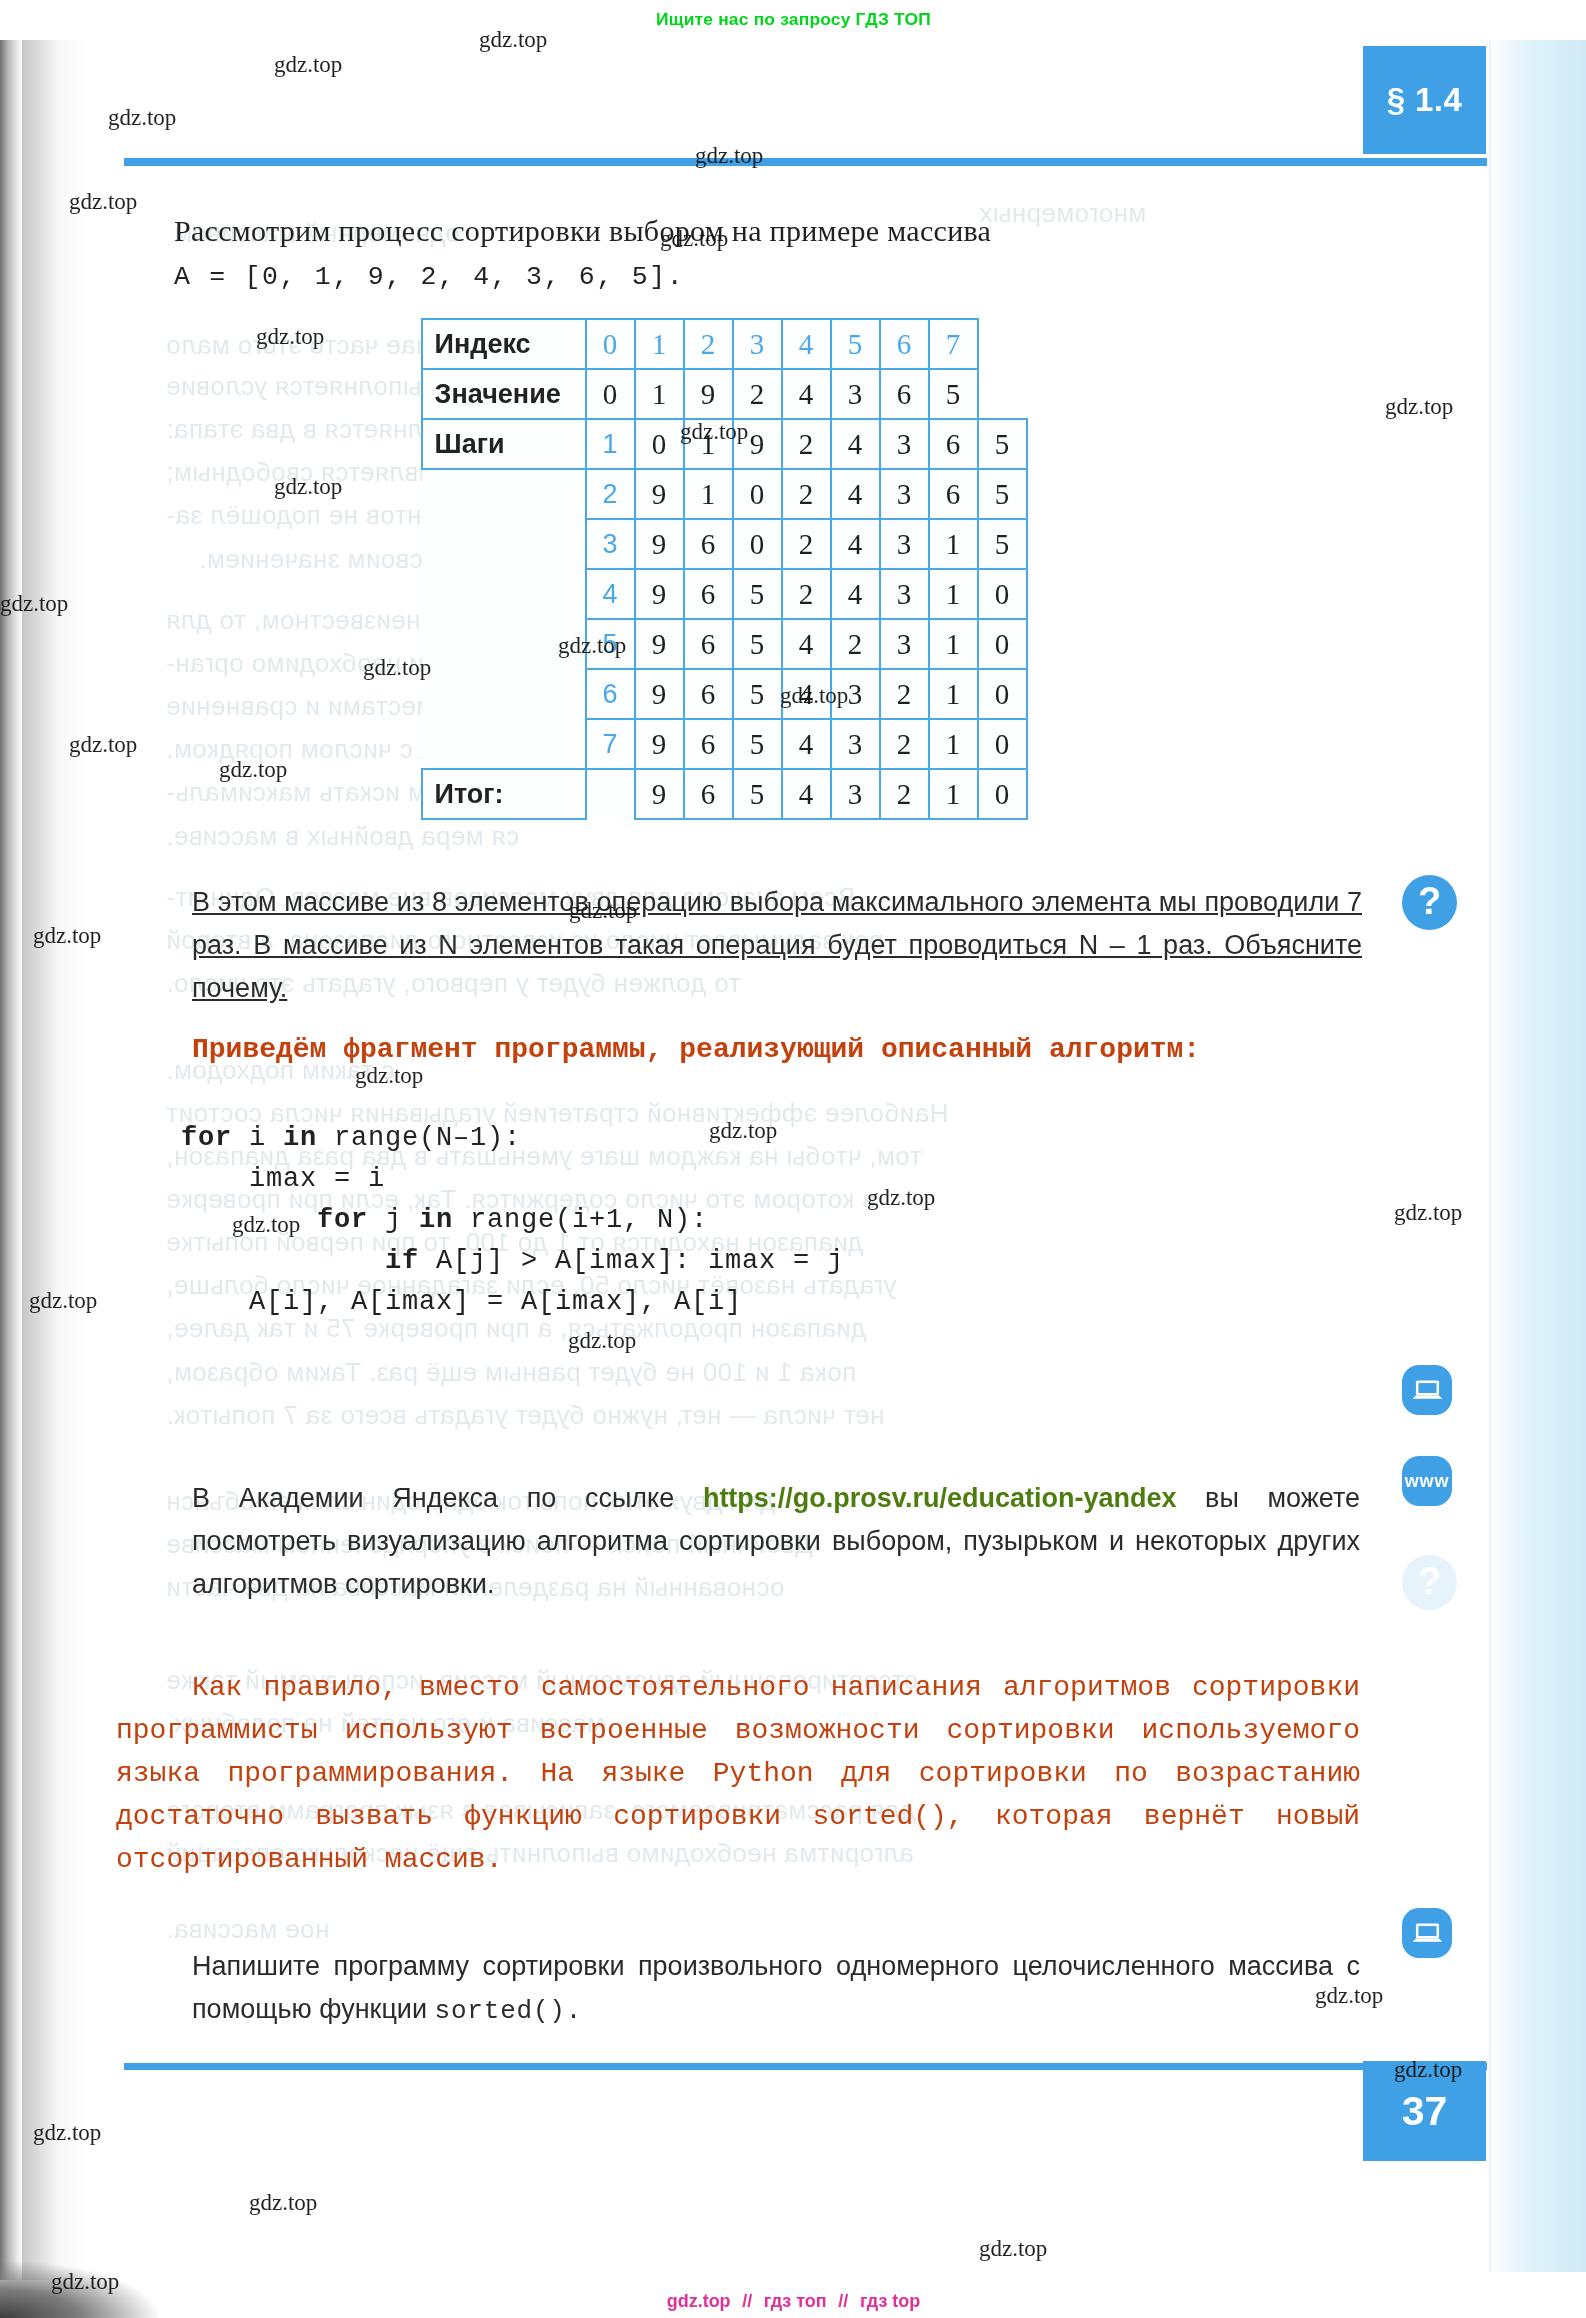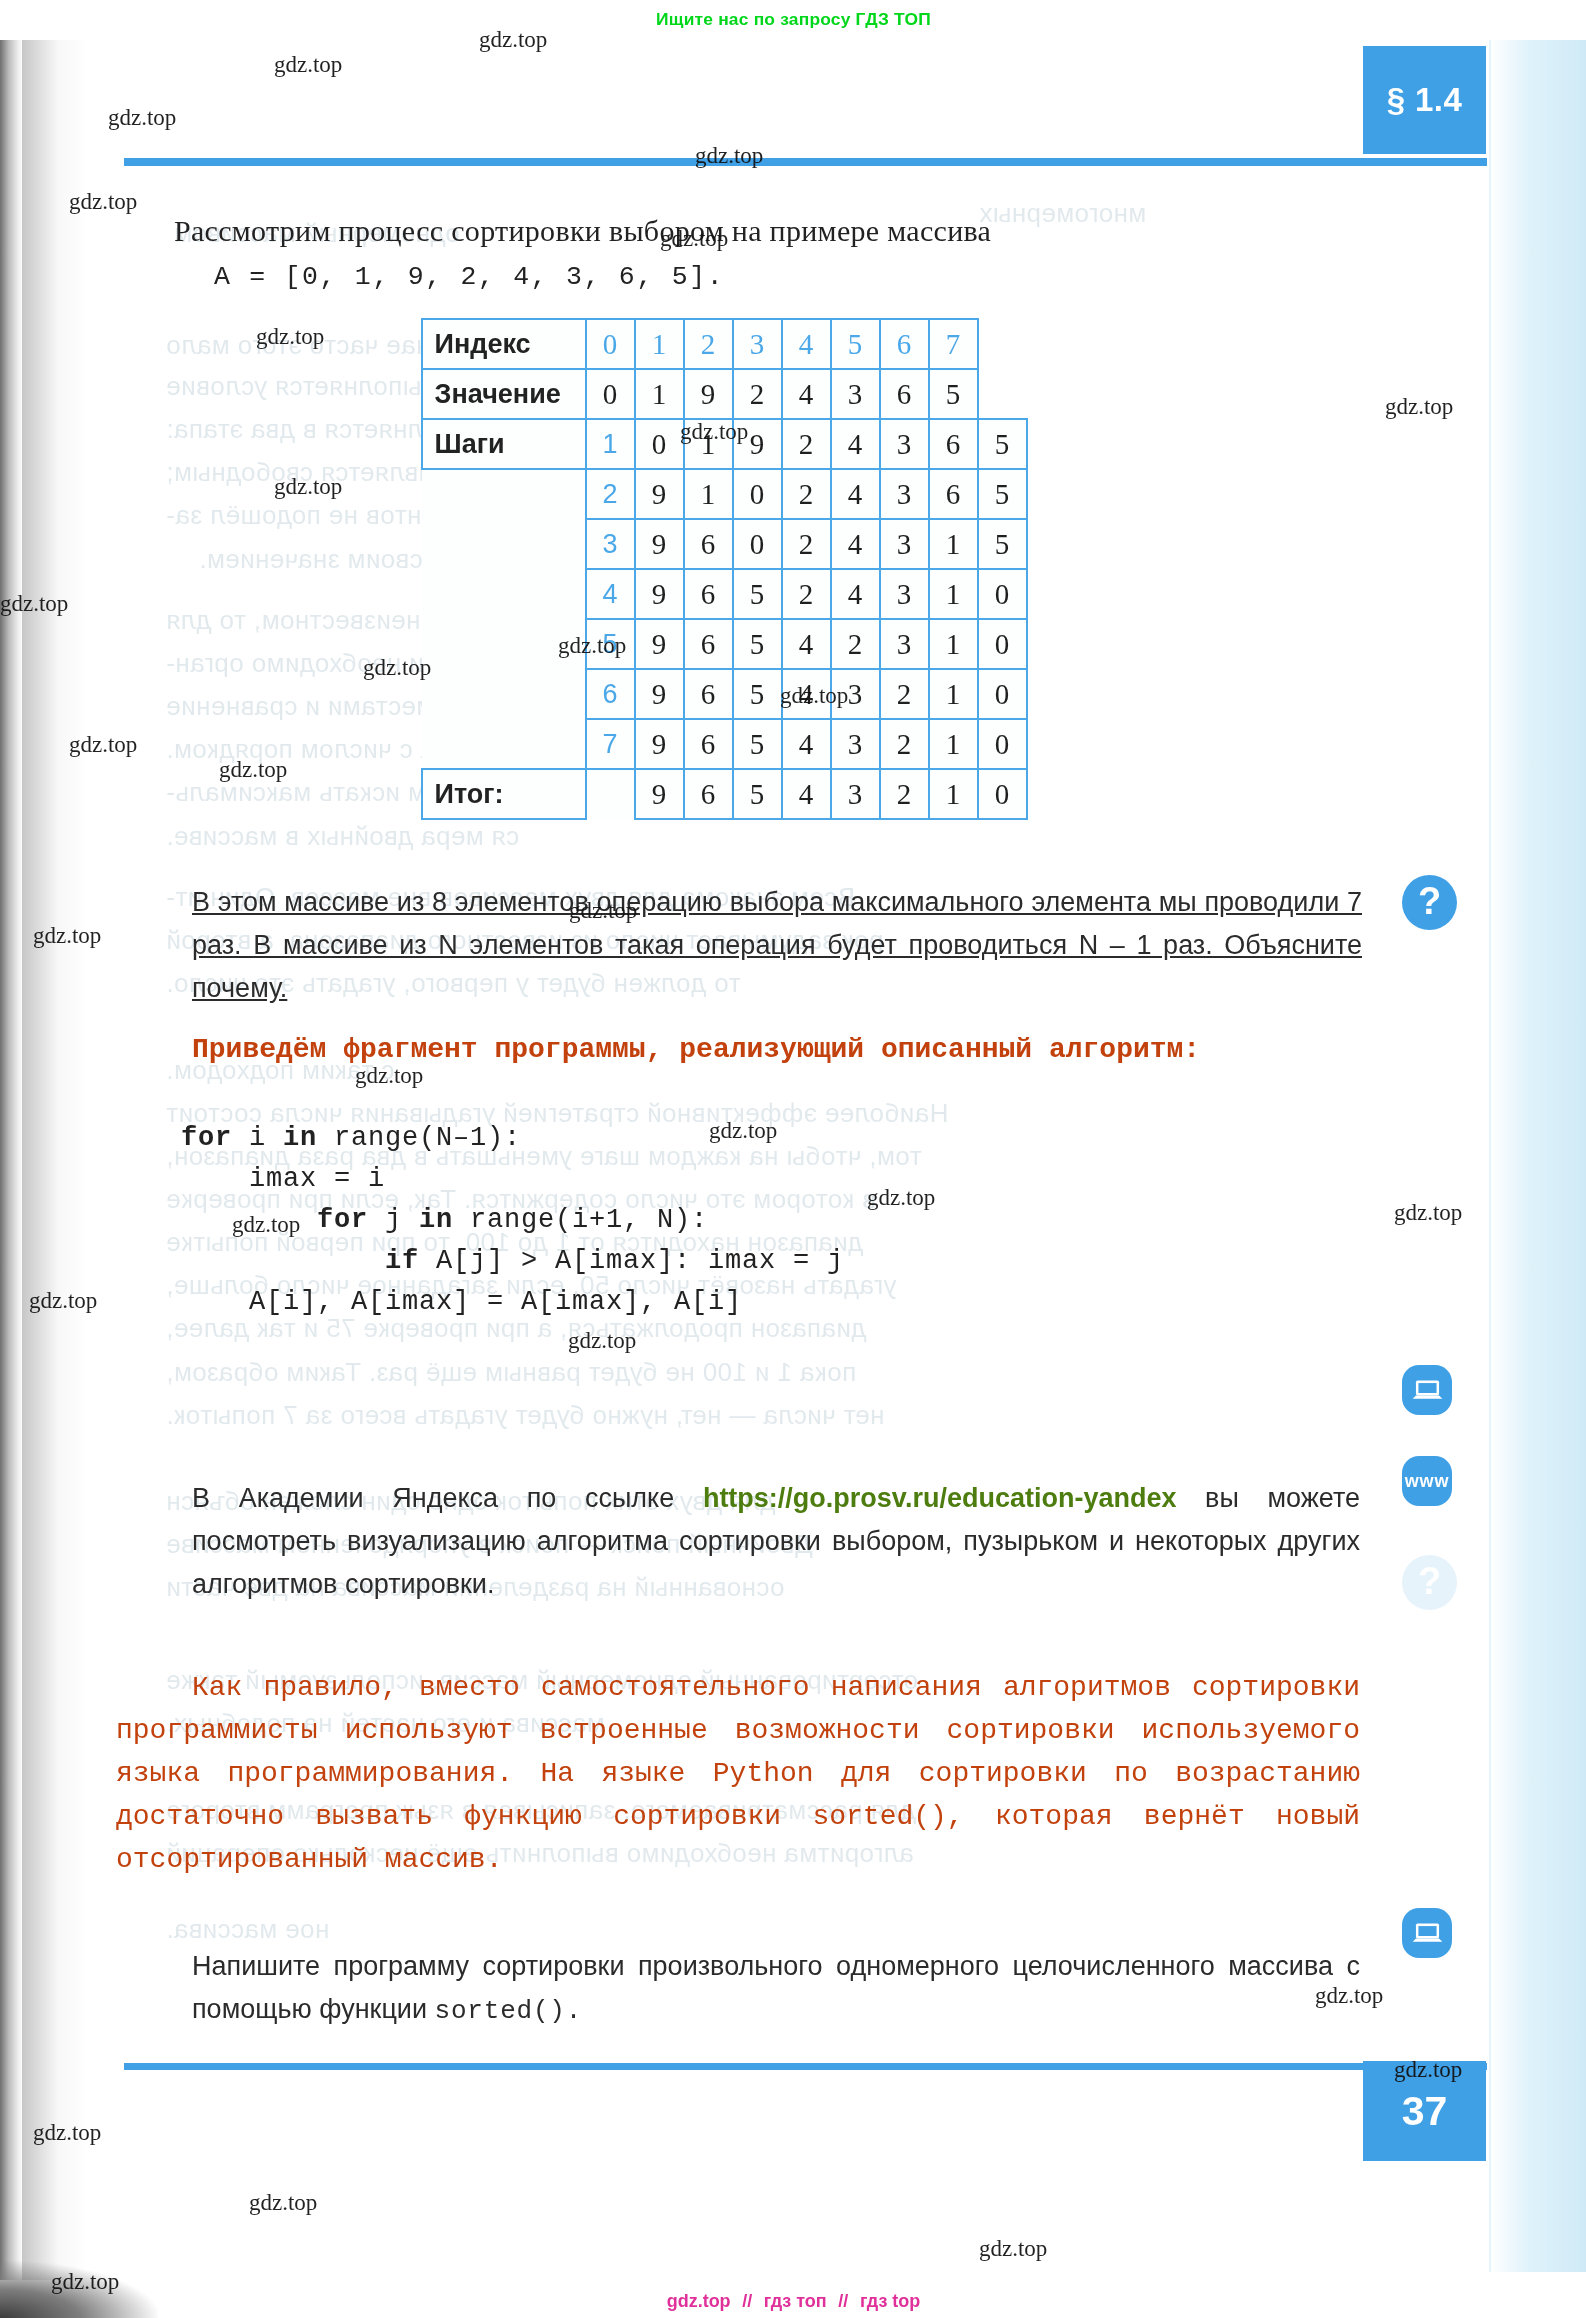--- a/index.html
+++ b/index.html
@@ -78,21 +78,21 @@
     font-size:27px;line-height:43px;color:#2b2b2b;
   }
   .mono{font-family:"Liberation Mono",monospace;font-size:26px;letter-spacing:0.8px;}
 
   
   .intro{
     position:absolute;left:174px;top:209px;width:1203px;
     font-family:"Liberation Serif",serif;font-size:30px;line-height:43px;color:#222;
     letter-spacing:0.3px;
   }
-  .intro .code{font-family:"Liberation Mono",monospace;font-size:26.5px;letter-spacing:1.7px;margin-left:40px;}
+  .intro .code{font-family:"Liberation Mono",monospace;font-size:26.5px;letter-spacing:1.7px;}
 
   
   .trace-wrap{position:absolute;left:421px;top:318px;}
   table.trace{border-collapse:collapse;}
   table.trace td{
     border:2.5px solid #4aa8e8;
     text-align:center;vertical-align:middle;
     font-family:"Liberation Serif",serif;
     font-size:29px;color:#1f1f1f;
     width:45px;height:46px;

